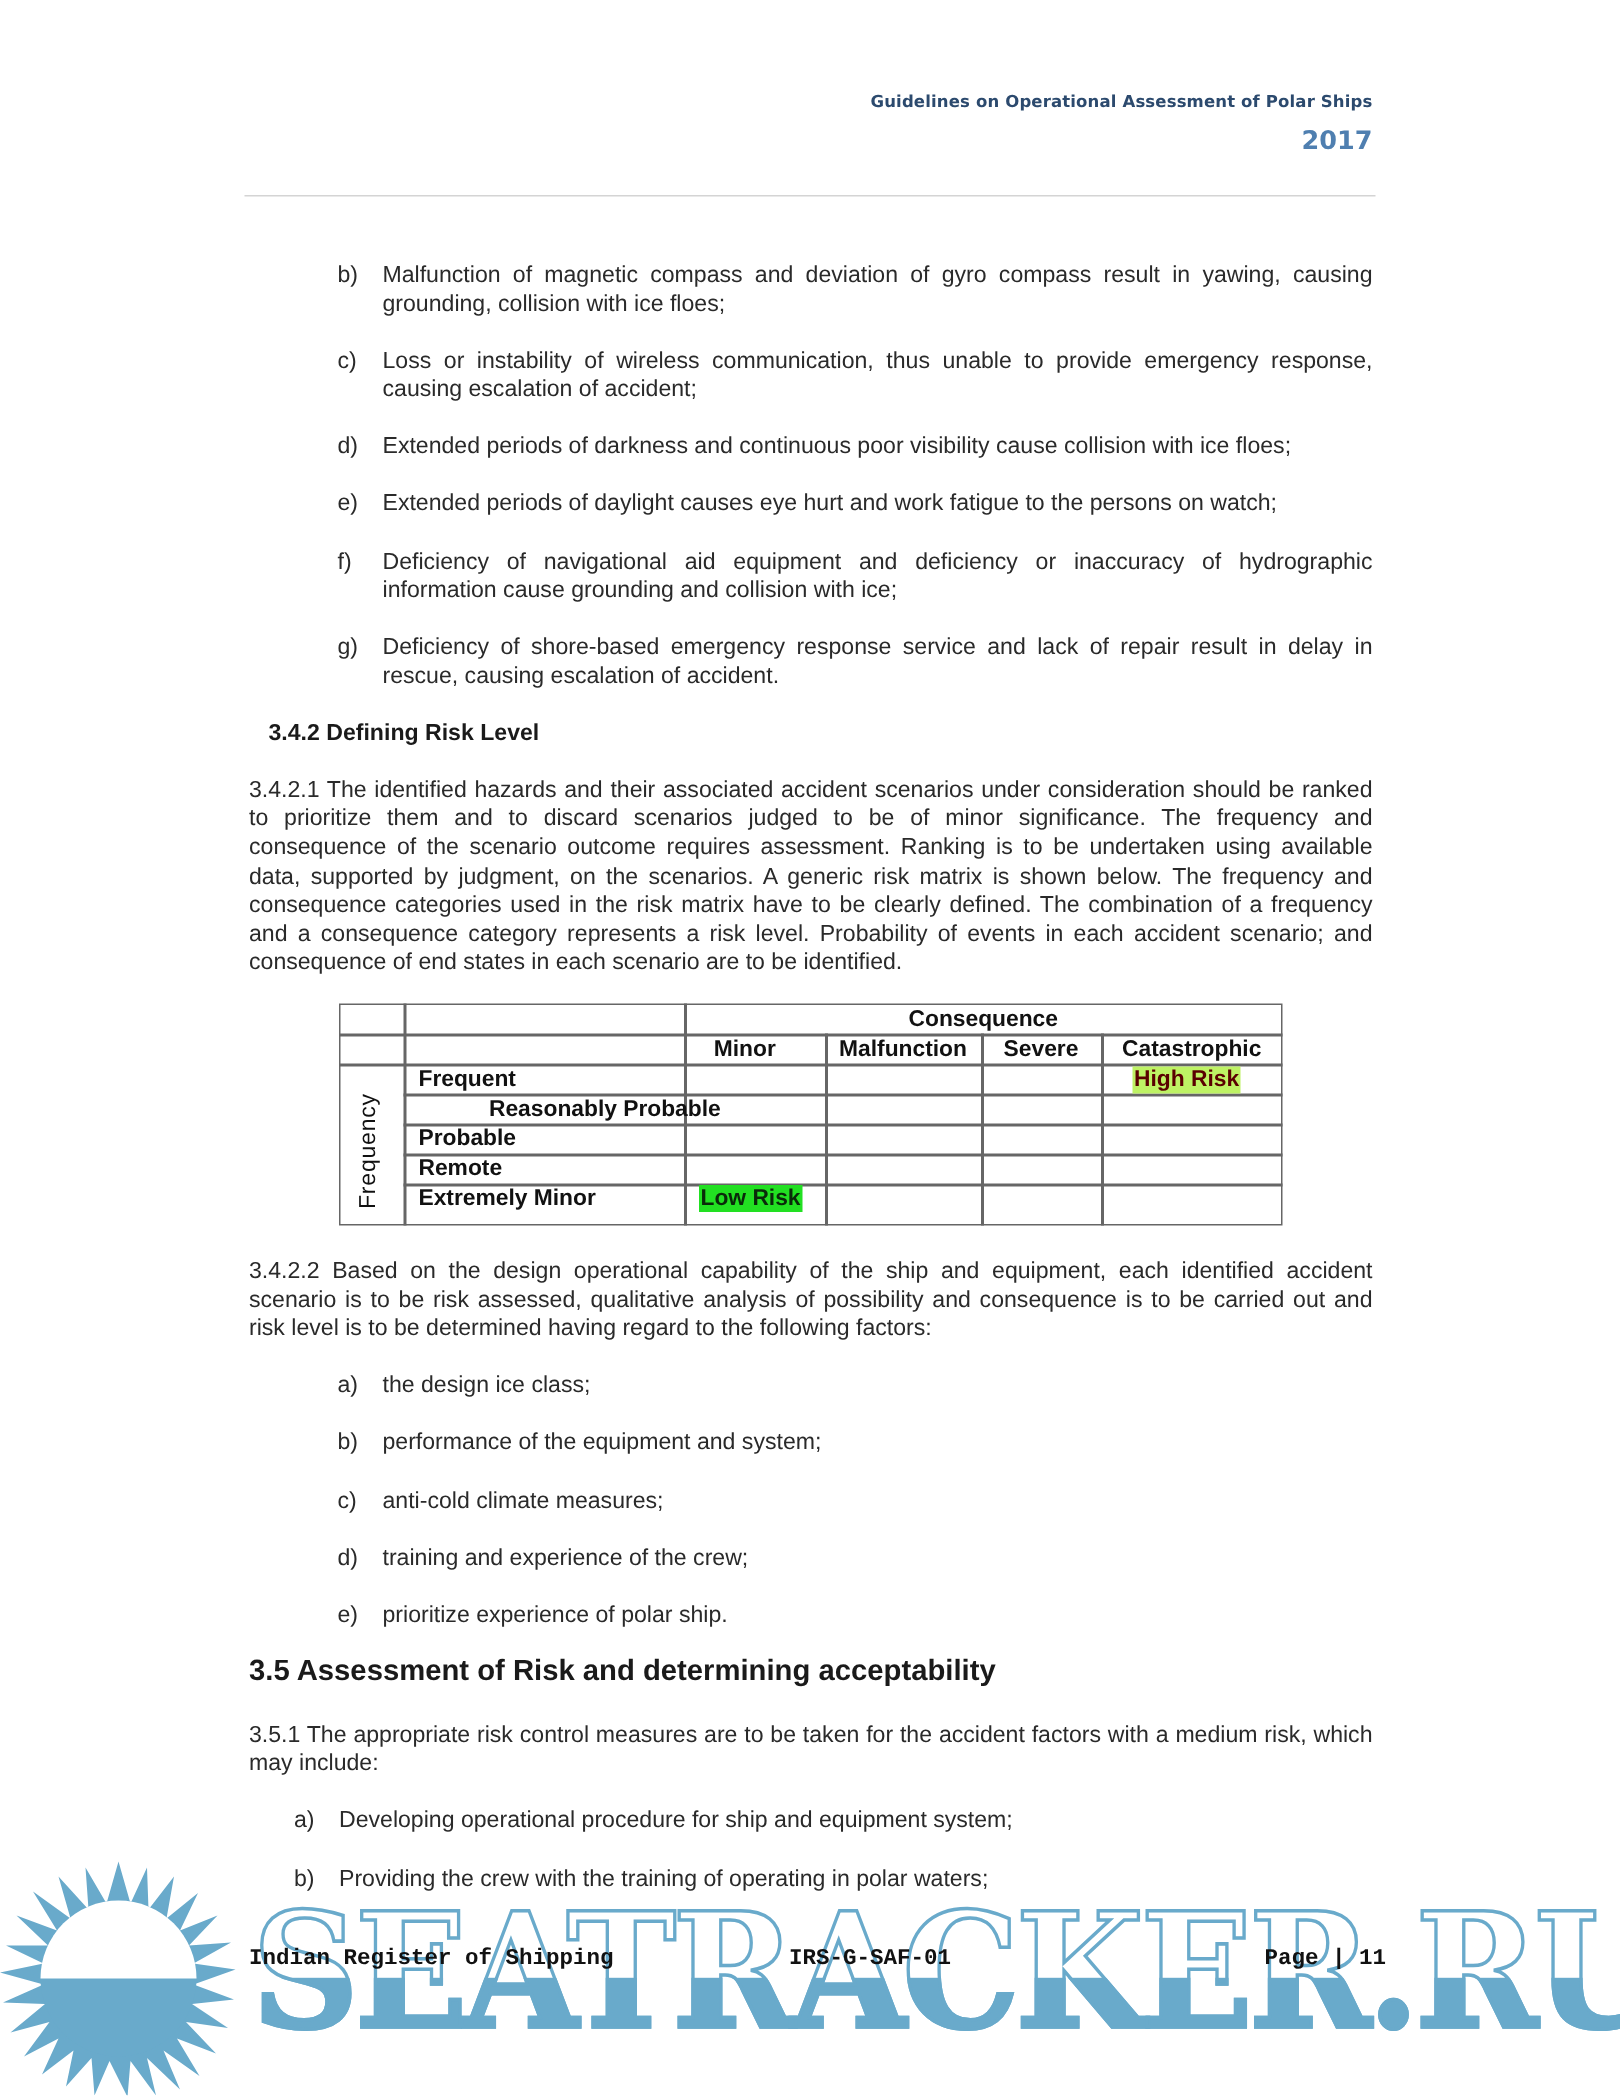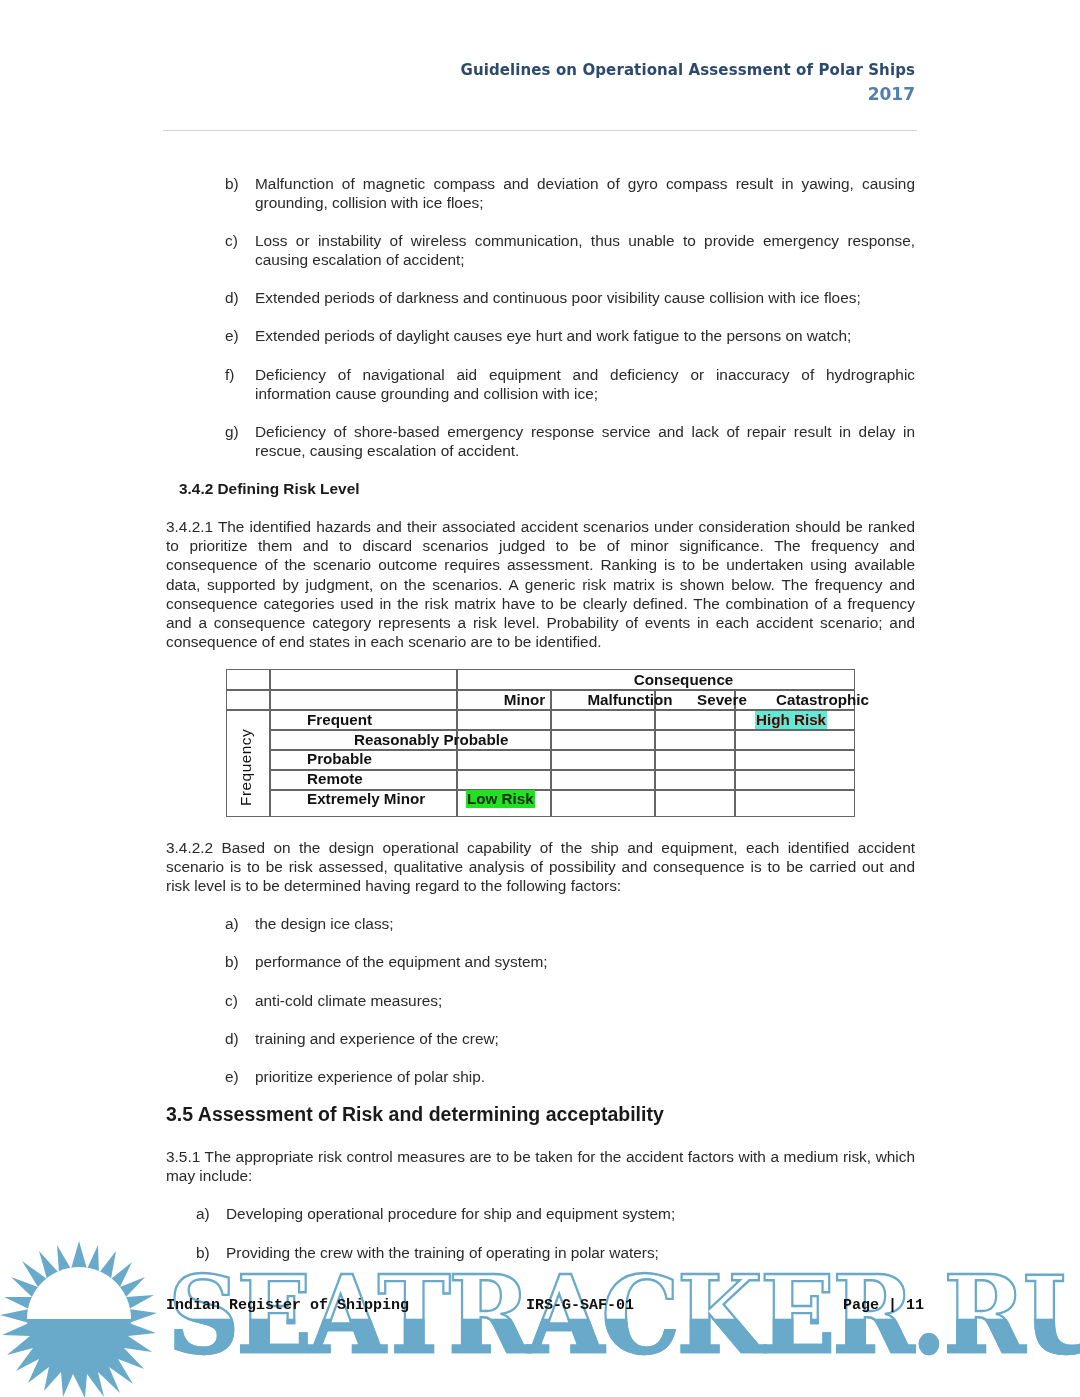--- a/index.html
+++ b/index.html
@@ -1,20 +1,20 @@
 <!DOCTYPE html>
 <html><head>
   <meta charset="utf-8">
   <style>
     html, body { margin: 0; padding: 0; background: #ffffff; }
     body { width: 1080px; height: 1397px; position: relative; overflow: hidden;
            font-family: "Liberation Sans", sans-serif; color: #222; }
 
     .hdr-title { position: absolute; right: 165px; top: 61px; font-family: "DejaVu Sans", sans-serif;
-                 font-size: 15px; font-weight: bold; color: #2c4a6e; letter-spacing: 0.1px; }
+                 font-size: 11px; font-weight: bold; color: #2c4a6e; letter-spacing: 0.1px; }
     .hdr-year  { position: absolute; right: 165px; top: 84px; font-family: "DejaVu Sans", sans-serif;
                  font-size: 17px; font-weight: bold; color: #4f7fb0; }
     .hdr-rule  { position: absolute; left: 163px; top: 130px; width: 754px; height: 1px; background: #d4d4d4; }
 
     .body-text { font-family: "Liberation Sans", sans-serif; font-size: 15.4px; line-height: 19.2px;
                  color: #2a2a2a; }
 
     .li { position: absolute; }
     .li .lbl { position: absolute; left: 0; top: 0; }
     .li .txt { position: absolute; left: 30px; top: 0; text-align: justify; text-align-last: left; }
@@ -22,21 +22,21 @@
     .para { position: absolute; left: 166px; width: 749px; text-align: justify; }
     .h3 { position: absolute; left: 166px; font-weight: bold; font-size: 15.4px; color: #1a1a1a; }
     .h2 { position: absolute; left: 166px; font-weight: bold; font-size: 19.5px; color: #1a1a1a; }
 
     
     .matrix { position: absolute; left: 226px; top: 669px; width: 629px; height: 148px;
               border: 1.5px solid #666; box-sizing: border-box; }
     .vline { position: absolute; width: 1.5px; background: #666; }
     .hline { position: absolute; height: 1.5px; background: #666; }
     .mtxt { position: absolute; font-family: "Liberation Sans", sans-serif; font-weight: bold;
-            font-size: 15.2px; color: #111; white-space: nowrap; line-height: 19px; padding-left: 28px; }
+            font-size: 15.2px; color: #111; white-space: nowrap; line-height: 19px; }
     .freq-label { position: absolute; left: 237px; top: 806px; transform-origin: 0 0;
                   transform: rotate(-90deg); font-family: "Liberation Sans", sans-serif;
                   font-size: 15.4px; color: #111; white-space: nowrap; letter-spacing: 0.5px; }
     .hl { position: absolute; font-family: "Liberation Sans", sans-serif; font-weight: bold;
           font-size: 15.2px; line-height: 18px; padding: 0 1px; white-space: nowrap; }
 
     
     .foot { position: absolute; top: 1297px; font-family: Liberation Mono, monospace;
             font-weight: bold; font-size: 15px; color: #111; z-index: 3; }
 
@@ -108,21 +108,21 @@
 <div class="mtxt" style="left:734px; width:121px; text-align:center; top:690px;">Catastrophic</div>
 
 <div class="mtxt" style="left:279px; top:710px;">Frequent</div>
 <div class="mtxt" style="left:279px; top:730px;margin-left:47px;">Reasonably Probable</div>
 <div class="mtxt" style="left:279px; top:749px;">Probable</div>
 <div class="mtxt" style="left:279px; top:769px;">Remote</div>
 <div class="mtxt" style="left:279px; top:789px;">Extremely Minor</div>
 
 <div class="freq-label">Frequency</div>
 
-<div class="hl" style="left:755px; top:711px; background:#5eead4; color:#5a0000;">High Risk</div>
+<div class="hl" style="left:755px; top:711px; background:#bef264; color:#5a0000;">High Risk</div>
 <div class="hl" style="left:466px; top:790px; background:#22e022; color:#0a2a0a;">Low Risk</div>
 
 <div class="para body-text" style="top:838px;">3.4.2.2 Based on the design operational capability of the ship and equipment, each identified accident scenario is to be risk assessed, qualitative analysis of possibility and consequence is to be carried out and risk level is to be determined having regard to the following factors:</div>
 
 <div class="li body-text" style="left:225px; top:914px; width:690px;">
   <span class="lbl">a)</span>
   <div class="txt" style="white-space:nowrap;">the design ice class;</div>
 </div>
 <div class="li body-text" style="left:225px; top:952px; width:690px;">
   <span class="lbl">b)</span>

